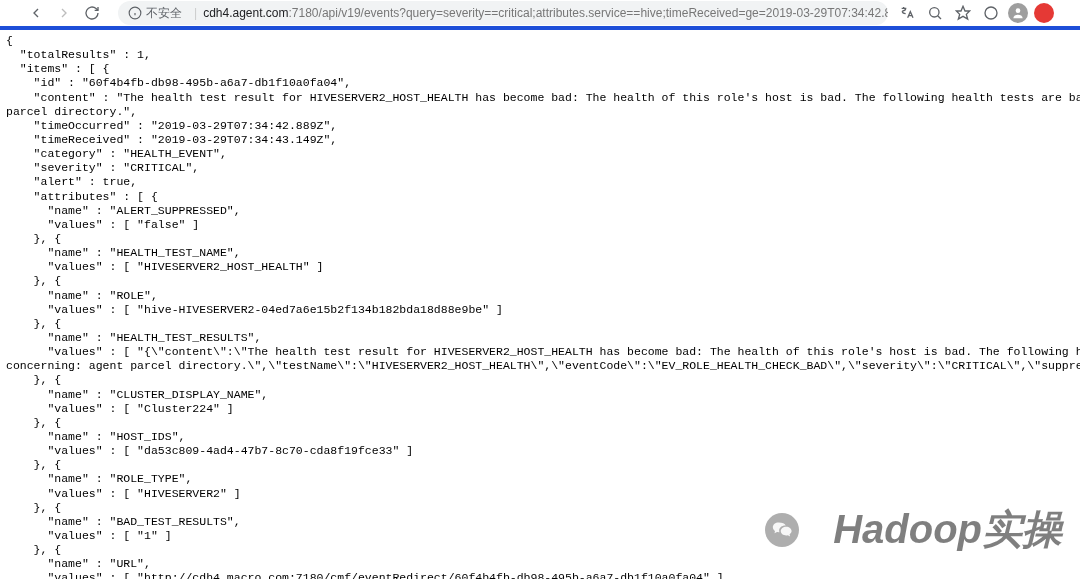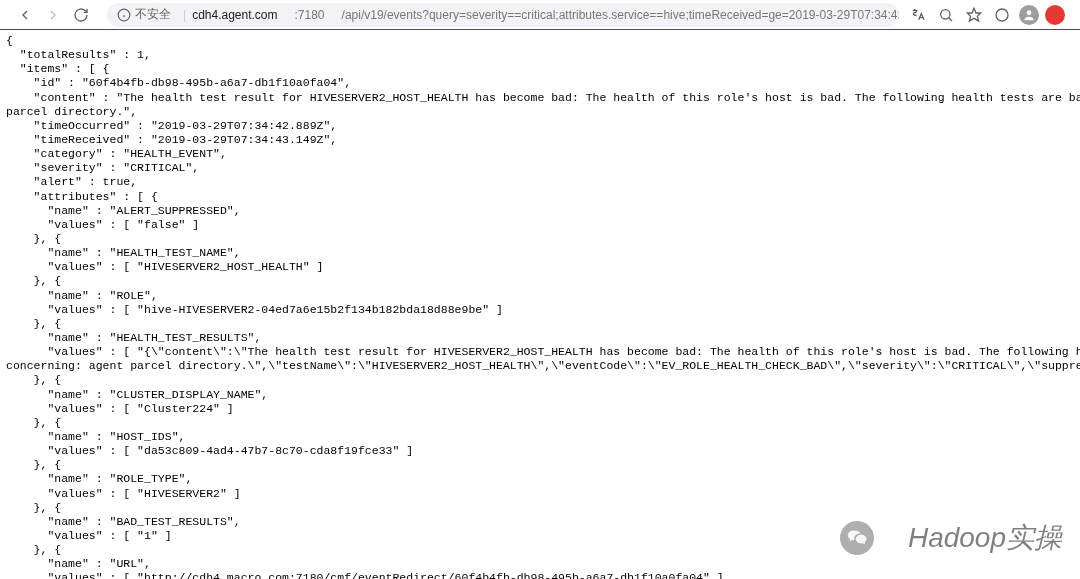--- a/index.html
+++ b/index.html
@@ -1,49 +1,49 @@
 <!DOCTYPE html>
 <html><head>
 <meta charset="utf-8">
 <style>
   * { box-sizing: border-box; margin: 0; padding: 0; }
   html, body { width: 1080px; height: 579px; overflow: hidden; font-family: Arial, sans-serif; background: #fff; }
   
   .toolbar {
-    display: flex; align-items: center; height: 30px; padding: 0 11px;
-    border-bottom: 1px solid #1d4ed8; background: #fff; font-size: 13px; color: #5f6368;
+    display: flex; align-items: center; height: 30px; padding: 0 22px;
+    border-bottom: 4px solid #1d4ed8; background: #fff; font-size: 13px; color: #5f6368;
   }
   .tb-btn { width: 28px; height: 28px; display:flex; align-items:center; justify-content:center; border-radius:50%; }
   .tb-btn svg { width:16px; height:16px; stroke:#5f6368; fill:none; stroke-width:2; }
   .tb-btn.disabled svg { stroke:#bdbdbd; }
   .addr {
     flex:1; display:flex; align-items:center; height:24px; margin:0 8px 0 12px;
     background:#f1f3f4; border-radius:12px; padding:0 10px; color:#202124;
     font-size:12px; overflow:hidden; white-space:nowrap;
   }
   .addr .sec { display:flex; align-items:center; color:#5f6368; margin-right:6px; }
   .addr .sec svg { width:14px; height:14px; stroke:#5f6368; fill:none; stroke-width:2; margin-right:4px;}
   .addr .sec-txt { font-size:12px; }
   .addr .url-host { color:#202124; }
-  .addr .url-rest { color:#777;margin-left:17px; }
+  .addr .url-rest { color:#777; }
   .right-icons { display:flex; align-items:center; gap:6px; padding-right:4px;}
   .ic { width:22px;height:22px;display:flex;align-items:center;justify-content:center;border-radius:50%; }
   .ic svg { width:16px;height:16px;stroke:#5f6368;fill:none;stroke-width:2; }
   .avatar-gray { width:20px;height:20px;border-radius:50%;background:#9e9e9e;display:flex;align-items:center;justify-content:center;}
   .avatar-gray svg{width:14px;height:14px;fill:#fff;}
   .avatar-red { width:20px;height:20px;border-radius:50%;background:#e53935;}
   
   .content {
     padding: 4px 6px; font-family: "Courier New", monospace; font-size: 11.5px;
     line-height: 1.23; color:#000; white-space: pre; overflow:hidden; height:calc(579px - 30px);
   }
   
   .watermark {
     position:absolute; right:18px; bottom:22px; display:flex; align-items:center;
-    font-size:28px; font-weight:normal; color:rgba(0,0,0,0.5); font-style:italic;
+    font-size:40px; font-weight:bold; color:rgba(0,0,0,0.5); font-style:italic;
     text-shadow:0 0 4px rgba(255,255,255,0.6);
     gap:28px;
   }
   .watermark .wc { width:34px;height:34px;border-radius:50%;background:rgba(120,120,120,0.6);
     display:flex;align-items:center;justify-content:center;margin-right:6px;}
   .watermark .wc svg{width:20px;height:20px;fill:rgba(255,255,255,0.9);}
 </style>
 </head>
 <body>
 

